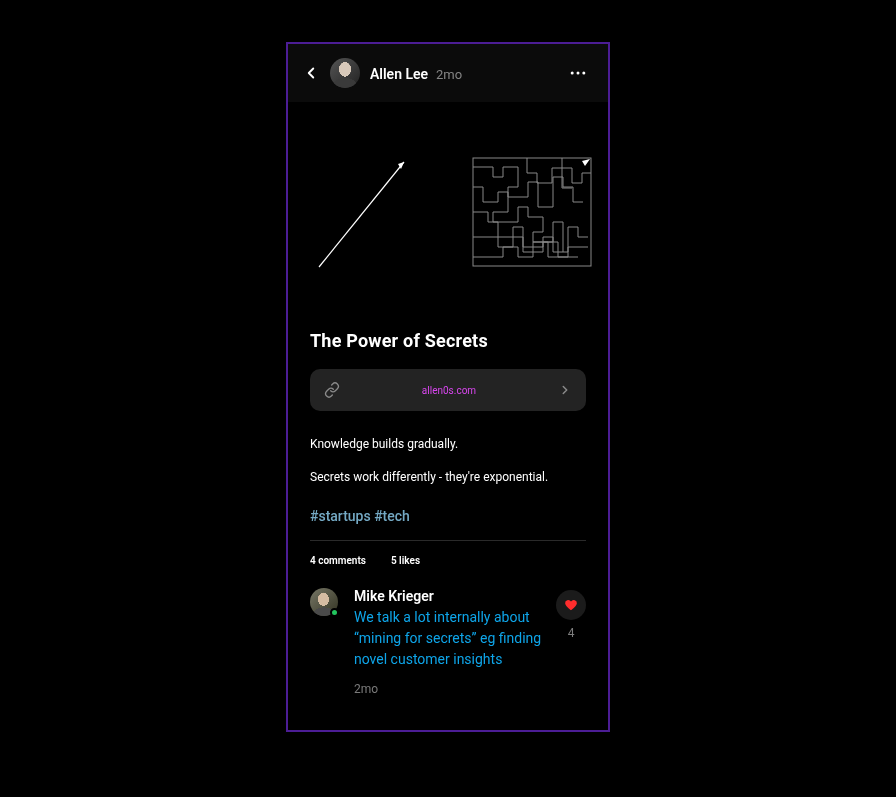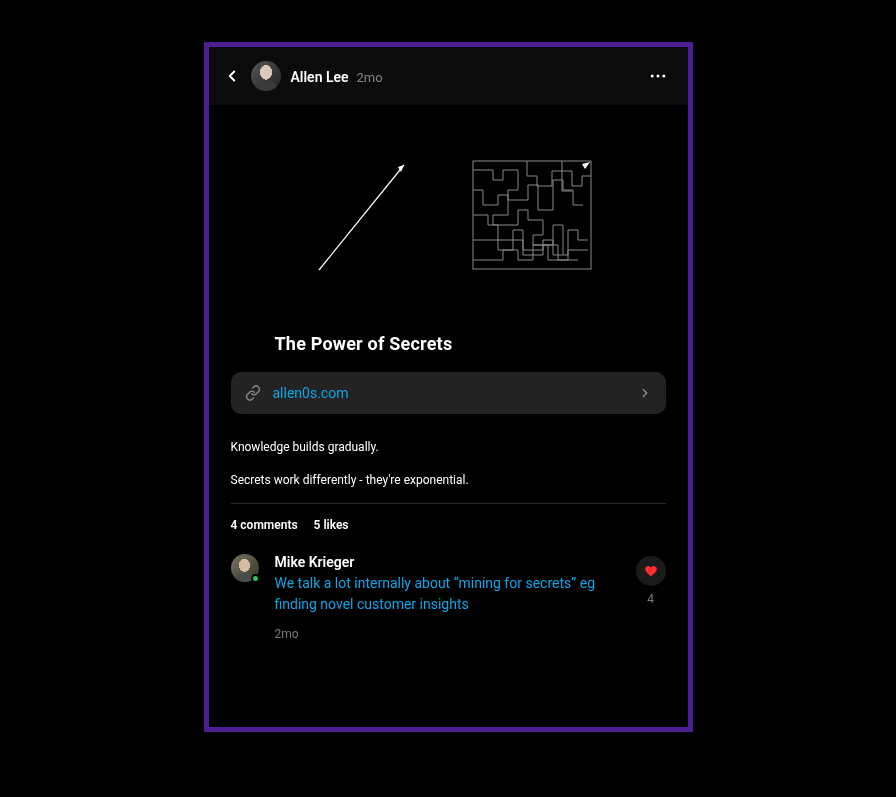--- a/index.html
+++ b/index.html
@@ -9,23 +9,23 @@
     background: #000;
     font-family: -apple-system, BlinkMacSystemFont, "Segoe UI", Roboto, Helvetica, Arial, sans-serif;
     display: flex;
     align-items: flex-start;
     justify-content: center;
     padding-top: 42px;
     color: #fff;
     overflow: hidden;
   }
   .frame {
-    width: 489px;
+    width: 324px;
     height: 690px;
-    border: 5px solid #4c1d95;
+    border: 2px solid #4c1d95;
     background: #000;
     overflow: hidden;
     position: relative;
   }
   .header {
     display: flex;
     align-items: center;
     padding: 14px 16px 14px 14px;
     gap: 10px;
     background: #0b0b0b;
@@ -53,38 +53,38 @@
     align-items: center;
     justify-content: center;
     gap: 48px;
     padding-top: 10px;
   }
   .diag-svg { width: 120px; height: 130px; }
   .maze-svg { width: 120px; height: 110px; }
   .content {
     padding: 18px 22px 0 22px;
   }
-  .title { font-size: 18px; font-weight: 700; margin-bottom: 18px; letter-spacing: 0.2px; margin-left: 44px;}
+  .title { font-size: 18px; font-weight: 700; margin-bottom: 18px; letter-spacing: 0.2px;}
   .link-card {
     background: #232323;
     border-radius: 10px;
     height: 42px;
     display: flex;
     align-items: center;
     padding: 0 14px;
     gap: 12px;
     cursor: pointer;
     margin-bottom: 24px;
   }
-  .link-card .url { color: #0ea5e9; font-size: 14px; flex: 1; }
+  .link-card .url { color: #d946ef; font-size: 10px; flex: 1; text-align: center; }
   .link-card .chev { color: #8a8a8a; }
   .body-text { font-size: 12px; line-height: 1.55; margin-bottom: 14px; }
   .tags { color: #74a9c4; font-size: 14px; font-weight: 500; margin-top: 22px; cursor: pointer; padding-bottom: 16px;}
   .divider { height: 1px; background: #2a2a2a; margin: 0 0 14px 0; }
-  .stats { display: flex; gap: 16px; font-size: 12px; font-weight: 600; margin-bottom: 20px;}
+  .stats { display: flex; gap: 25px; font-size: 10px; font-weight: 600; margin-bottom: 20px;}
   .comment-row {
     display: flex;
     align-items: flex-start;
     gap: 16px;
     position: relative;
   }
   .c-avatar-wrap { position: relative; width: 28px; height: 28px; flex-shrink: 0; margin-top: 2px;}
   .c-avatar {
     width: 28px; height: 28px; border-radius: 50%;
     background: linear-gradient(135deg,#776 0%, #332 100%);
@@ -170,20 +170,21 @@
         </svg>
       <span class="url">allen0s.com</span>
       <svg class="chev" width="14" height="14" viewBox="0 0 24 24" fill="none" stroke="currentColor" stroke-width="2.5" stroke-linecap="round" stroke-linejoin="round">
           <polyline points="9 18 15 12 9 6"></polyline>
         </svg>
     </div>
 
     <div class="body-text">Knowledge builds gradually.</div>
     <div class="body-text">Secrets work differently - they're exponential.</div>
 
+    <div class="tags">#startups #tech</div>
 
     <div class="divider"></div>
 
     <div class="stats">
       <span>4 comments</span>
       <span>5 likes</span>
     </div>
 
     <div class="comment-row">
       <div class="c-avatar-wrap">

